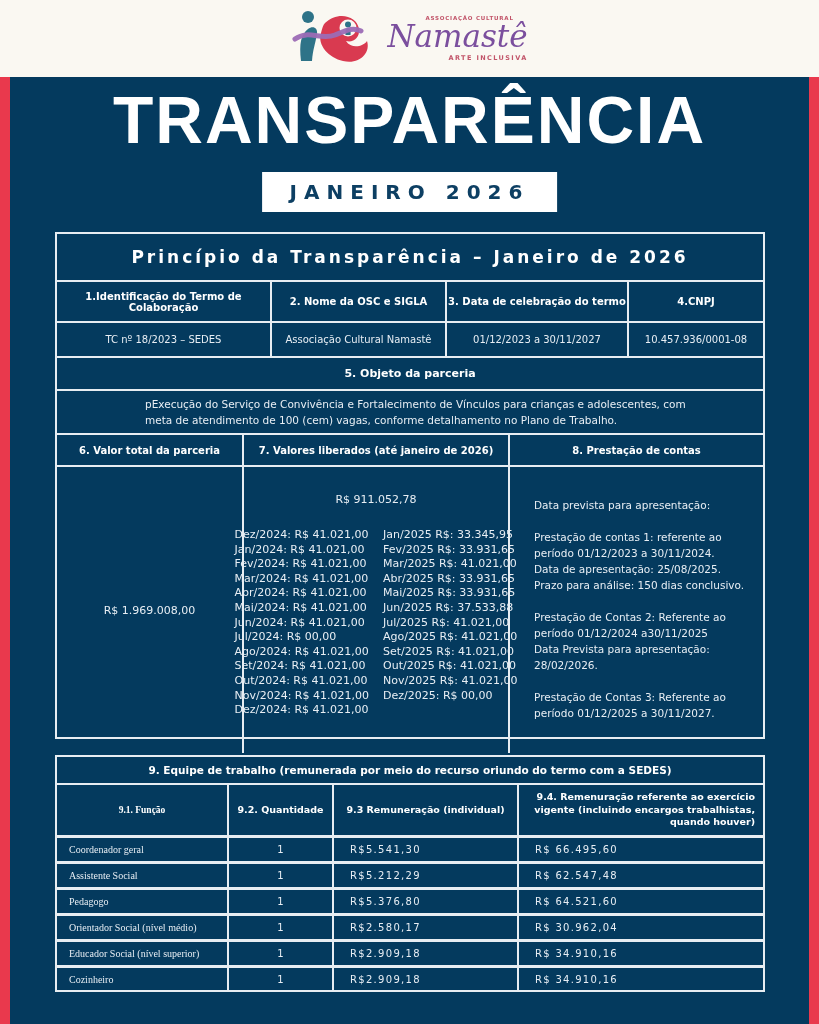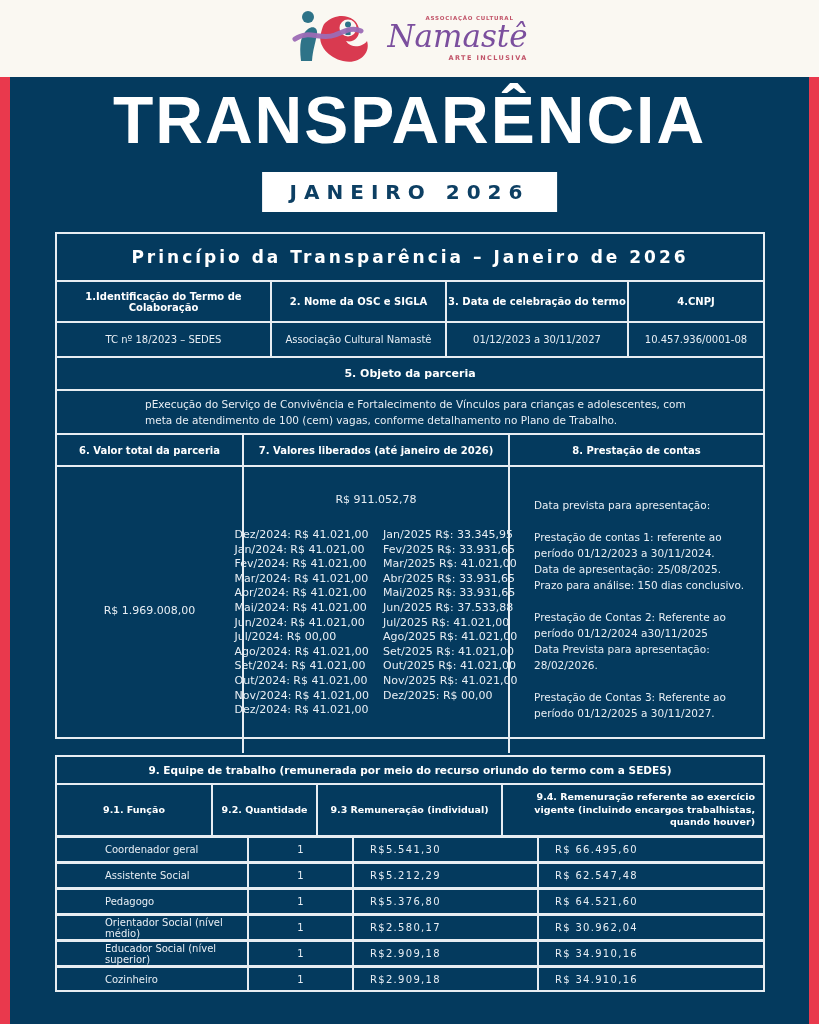--- a/index.html
+++ b/index.html
@@ -57,24 +57,24 @@
   .cell.c7{display:block;text-align:center;padding-top:26px;}
   .c7-total{font-size:11px;margin-bottom:22px;}
   .c7-cols{display:flex;justify-content:center;gap:14px;text-align:left;}
   .month-list div{font-size:11px;line-height:14.6px;white-space:nowrap;}
   .cell.c8{display:block;text-align:left;padding:30px 12px 0 24px;font-size:10.5px;line-height:16px;}
   .para-list div{white-space:pre-line;margin:0 0 16px 0;}
 
   
   .tbl2{top:755px;height:237px;}
   .t2-title{height:26px;display:flex;align-items:center;justify-content:center;font-size:10.5px;font-weight:700;color:#fff;}
-  .u1{width:154px;}.u2{width:105px;}.u3{width:185px;}.u4{flex:1;text-align:right;}
+  .u1{width:170px;font-family:Liberation Serif, serif;}.u2{width:105px;}.u3{width:185px;}.u4{flex:1;text-align:right;}
   .t2-head .cell{height:50px;font-size:9.5px;font-weight:700;line-height:1.35;padding:0 8px;color:#fff;}
   .tbl2 > .t2-body{border-top:none;}
-  .t2-row{border-top:3px solid var(--bd);padding-left:36px;}
+  .t2-row{border-top:3px solid var(--bd);}
   .t2-row .cell{height:23px;font-size:10px;justify-content:flex-start;text-align:left;padding-left:12px;}
   .t2-row .cell:nth-child(2){justify-content:center;padding-left:0;}
   .t2-row .cell:nth-child(3),
   .t2-row .cell:nth-child(4){padding-left:16px;letter-spacing:1.3px;}
 </style>
 </head>
 <body>
 
 <div class="page">
 

